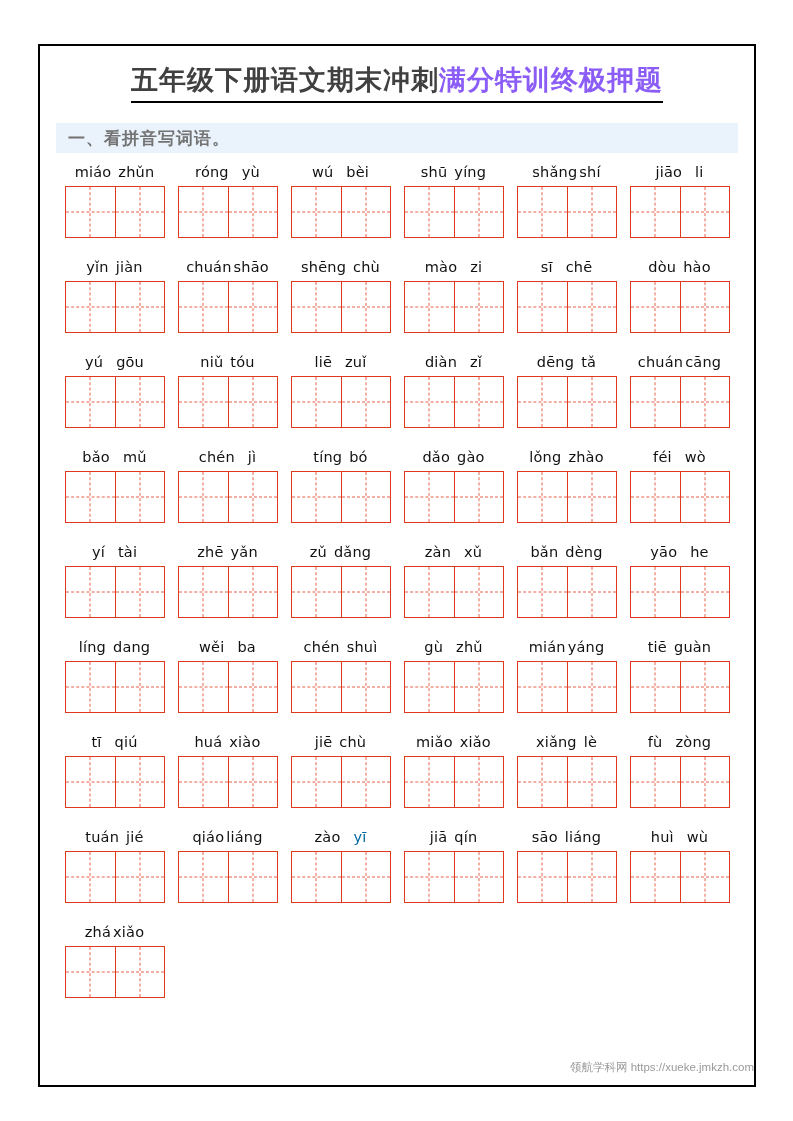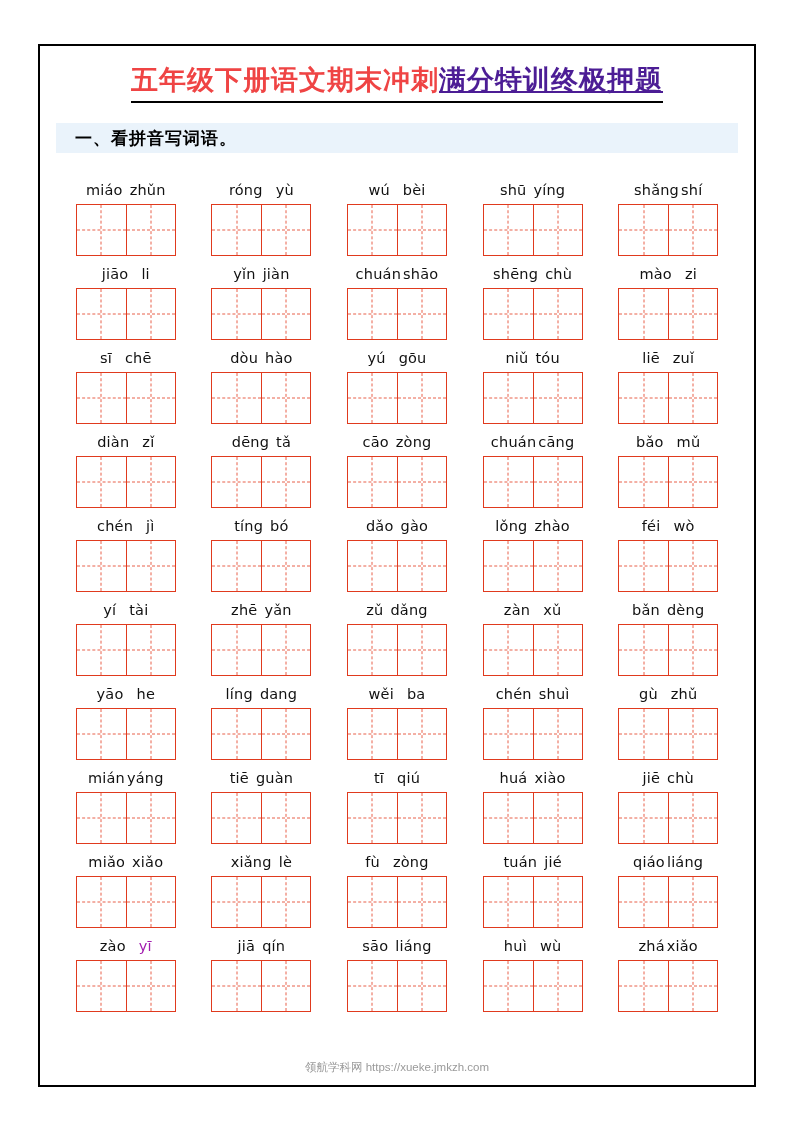--- a/index.html
+++ b/index.html
@@ -29,45 +29,44 @@
   .title {
     display: inline-block;
     font-family: "Liberation Serif", serif;
     font-weight: bold;
     font-size: 27px;
     letter-spacing: 1px;
     border-bottom: 2px solid #000;
     padding-bottom: 3px;
     white-space: nowrap;
   }
-  .title .black { color: #ef4444; }
-  .title .red { color: #4c1d95; text-decoration: underline; }
+  .title .black { color: #404040; }
+  .title .red { color: #8b5cf6; }
 
   .section-head {
     margin: 20px 16px 0 16px;
     background: #eaf3fb;
     height: 30px;
     display: flex;
     align-items: center;
     padding-left: 12px;
   }
   .section-head span {
     font-family: Liberation Mono, monospace;
     font-weight: bold;
     font-size: 17px;
-    color: #000000;
+    color: #737373;
     letter-spacing: 1px;
-    margin-left: 7px;
   }
 
   .grid {
-    margin: 22px 18px 0 18px;
+    margin: 4px 18px 0 18px;
     display: grid;
-    grid-template-columns: repeat(5, 1fr);
-    row-gap: 1px;
+    grid-template-columns: repeat(6, 1fr);
+    row-gap: 12px;
   }
   .cell {
     display: flex;
     flex-direction: column;
     align-items: center;
     padding-top: 6px;
     height: 83px;
   }
   .pinyin {
     font-family: "DejaVu Sans", sans-serif;
@@ -79,21 +78,21 @@
     white-space: nowrap;
     display: flex;
     gap: 7px;
     justify-content: center;
     width: 110px;
   }
   .pinyin .syl { display: inline-block; }
   .pinyin.g1 { gap: 13px; }
   .pinyin.g2 { gap: 7px; }
   .pinyin.g3 { gap: 2px; }
-  .pinyin .faint { color: #a21caf; }
+  .pinyin .faint { color: #0369a1; }
 
   .tianzi {
     margin-top: 4px;
     width: 100px;
     height: 52px;
     display: flex;
     border: 1.6px solid #e03a1e;
     position: relative;
     background: #fff;
   }
@@ -120,21 +119,21 @@
     top: 50%; left: 0; right: 0;
     height: 0;
     border-top: 1px dashed #e8614a;
     transform: translateY(-0.5px);
   }
 
   .footer {
     position: absolute;
     left: 0; right: 0;
     bottom: 10px;
-    text-align: center;
+    text-align: right;
     font-size: 11.5px;
     color: #9a9a9a;
     font-family: "Liberation Sans", sans-serif;
     margin-top: 39px;
   }
 </style>
 </head>
 <body>
 
 <div class="page">
@@ -314,30 +313,20 @@
         <div class="pinyin g2">
           <span class="syl">dēng</span>
           <span class="syl">tǎ</span>
         </div>
         <div class="tianzi">
           <div class="tz-half"></div>
           <div class="tz-half"></div>
         </div>
       </div>
       <div class="cell">
-        <div class="pinyin g2">
-          <span class="syl">cāo</span>
-          <span class="syl">zòng</span>
-        </div>
-        <div class="tianzi">
-          <div class="tz-half"></div>
-          <div class="tz-half"></div>
-        </div>
-      </div>
-      <div class="cell">
         <div class="pinyin g3">
           <span class="syl">chuán</span>
           <span class="syl">cāng</span>
         </div>
         <div class="tianzi">
           <div class="tz-half"></div>
           <div class="tz-half"></div>
         </div>
       </div>
       <div class="cell">

